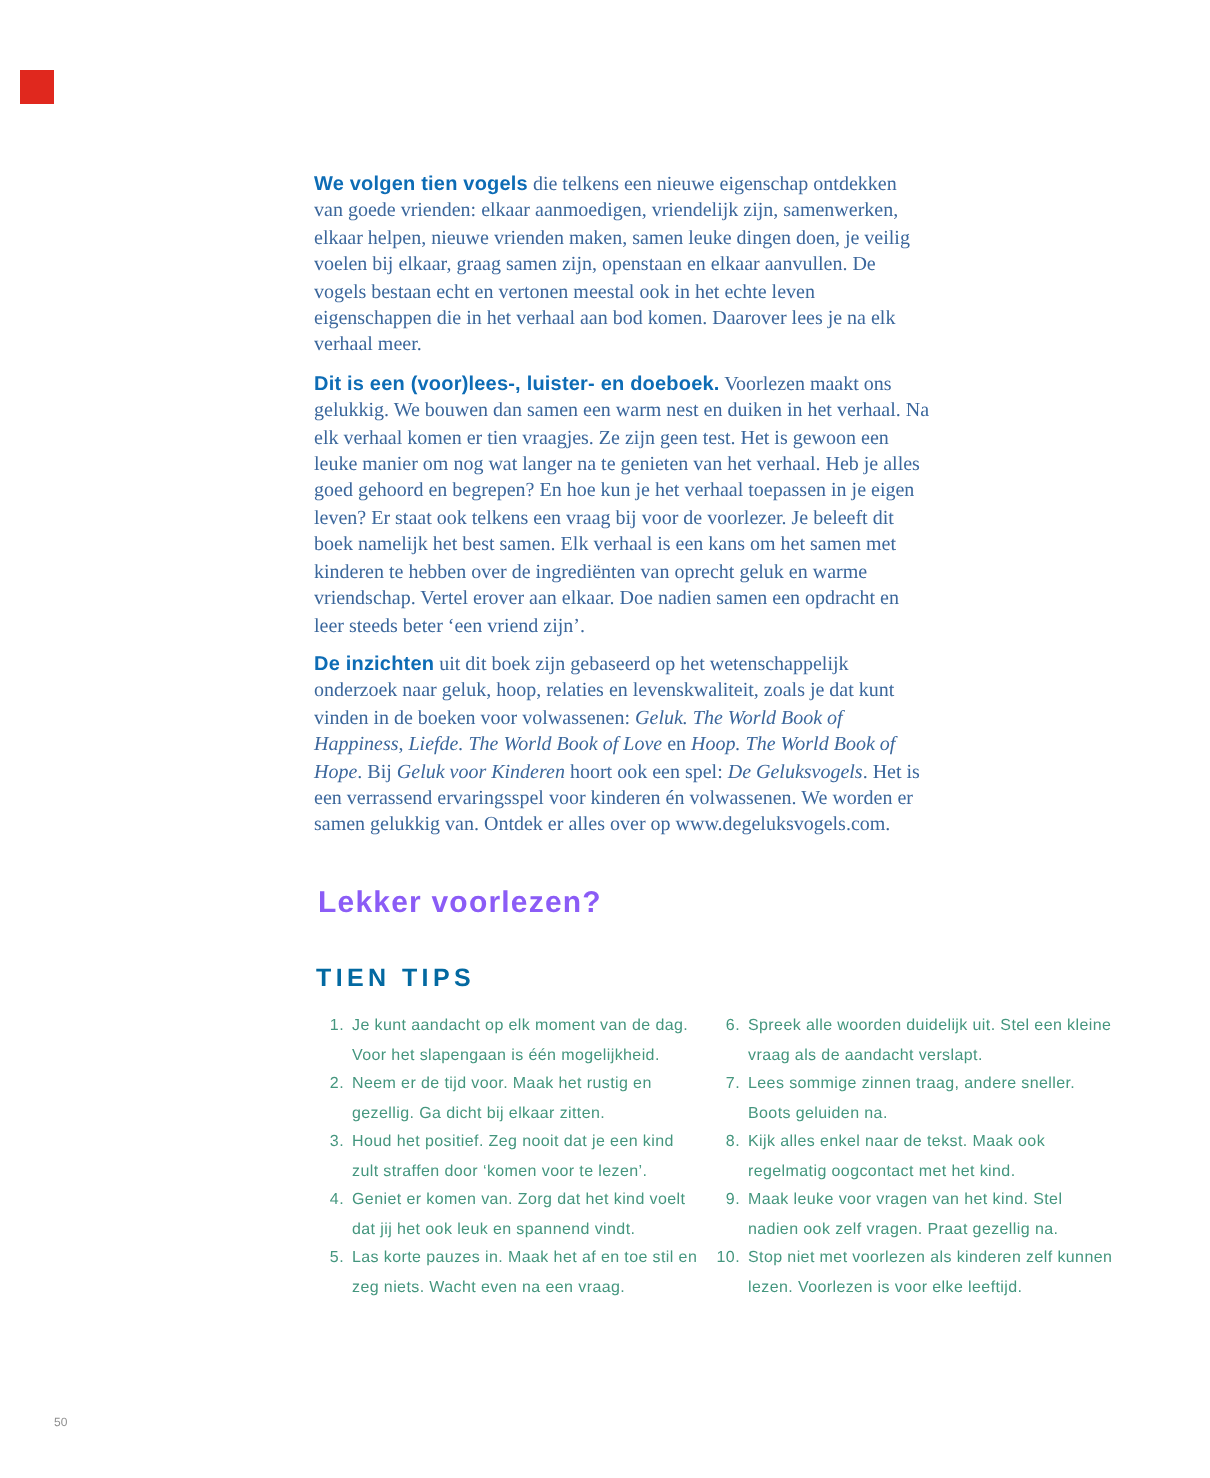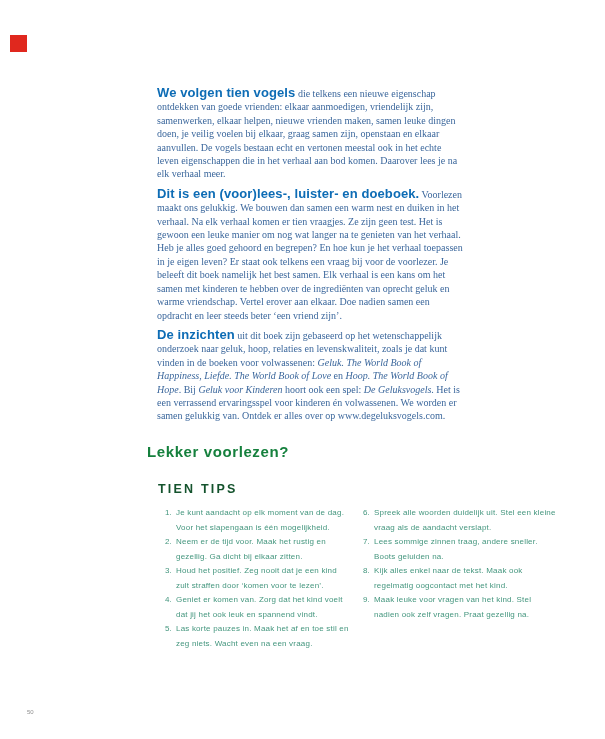--- a/index.html
+++ b/index.html
@@ -24,43 +24,43 @@
     color: #3b679c;
     font-size: 10px;
     line-height: 13.4px;
     text-align: left;
   }
   .intro p { margin: 0 0 6px 0; }
   .intro p:last-child { margin-bottom: 0; }
   .seg-lead {
     font-family: "Liberation Sans", sans-serif;
     font-weight: bold;
-    font-size: 13px;
+    font-size: 10px;
     letter-spacing: 0.1px;
     color: #0d6cb5;
   }
   .seg-normal { font-style: normal; }
   .seg-italic { font-style: italic; }
   .section-heading {
     position: absolute;
-    left: 147px; top: 443px;
+    left: 159px; top: 443px;
     font-family: "Liberation Sans", sans-serif;
     font-weight: bold;
     font-size: 15px;
     letter-spacing: 0.6px;
-    color: #15803d;
+    color: #8b5cf6;
   }
   .tips-heading {
     position: absolute;
     left: 158px; top: 482px;
     font-family: "Liberation Sans", sans-serif;
     font-weight: bold;
     font-size: 12.5px;
     letter-spacing: 2.2px;
-    color: #14532d;
+    color: #0369a1;
   }
   .tips-col {
     position: absolute;
     top: 506px;
     font-family: "Liberation Sans", sans-serif;
     font-size: 8px;
     letter-spacing: 0.2px;
     line-height: 14.5px;
     color: #44967e;
   }
@@ -131,15 +131,19 @@
       <span class="tip-text">Lees sommige zinnen traag, andere sneller. Boots geluiden na.</span>
     </div>
     <div class="tip">
       <span class="tip-num">8.</span>
       <span class="tip-text">Kijk alles enkel naar de tekst. Maak ook regelmatig oogcontact met het kind.</span>
     </div>
     <div class="tip">
       <span class="tip-num">9.</span>
       <span class="tip-text">Maak leuke voor vragen van het kind. Stel nadien ook zelf vragen. Praat gezellig na.</span>
     </div>
+    <div class="tip">
+      <span class="tip-num">10.</span>
+      <span class="tip-text">Stop niet met voorlezen als kinderen zelf kunnen lezen. Voorlezen is voor elke leeftijd.</span>
+    </div>
   </div>
 
 <div class="page-number">50</div>
 
 </body></html>

